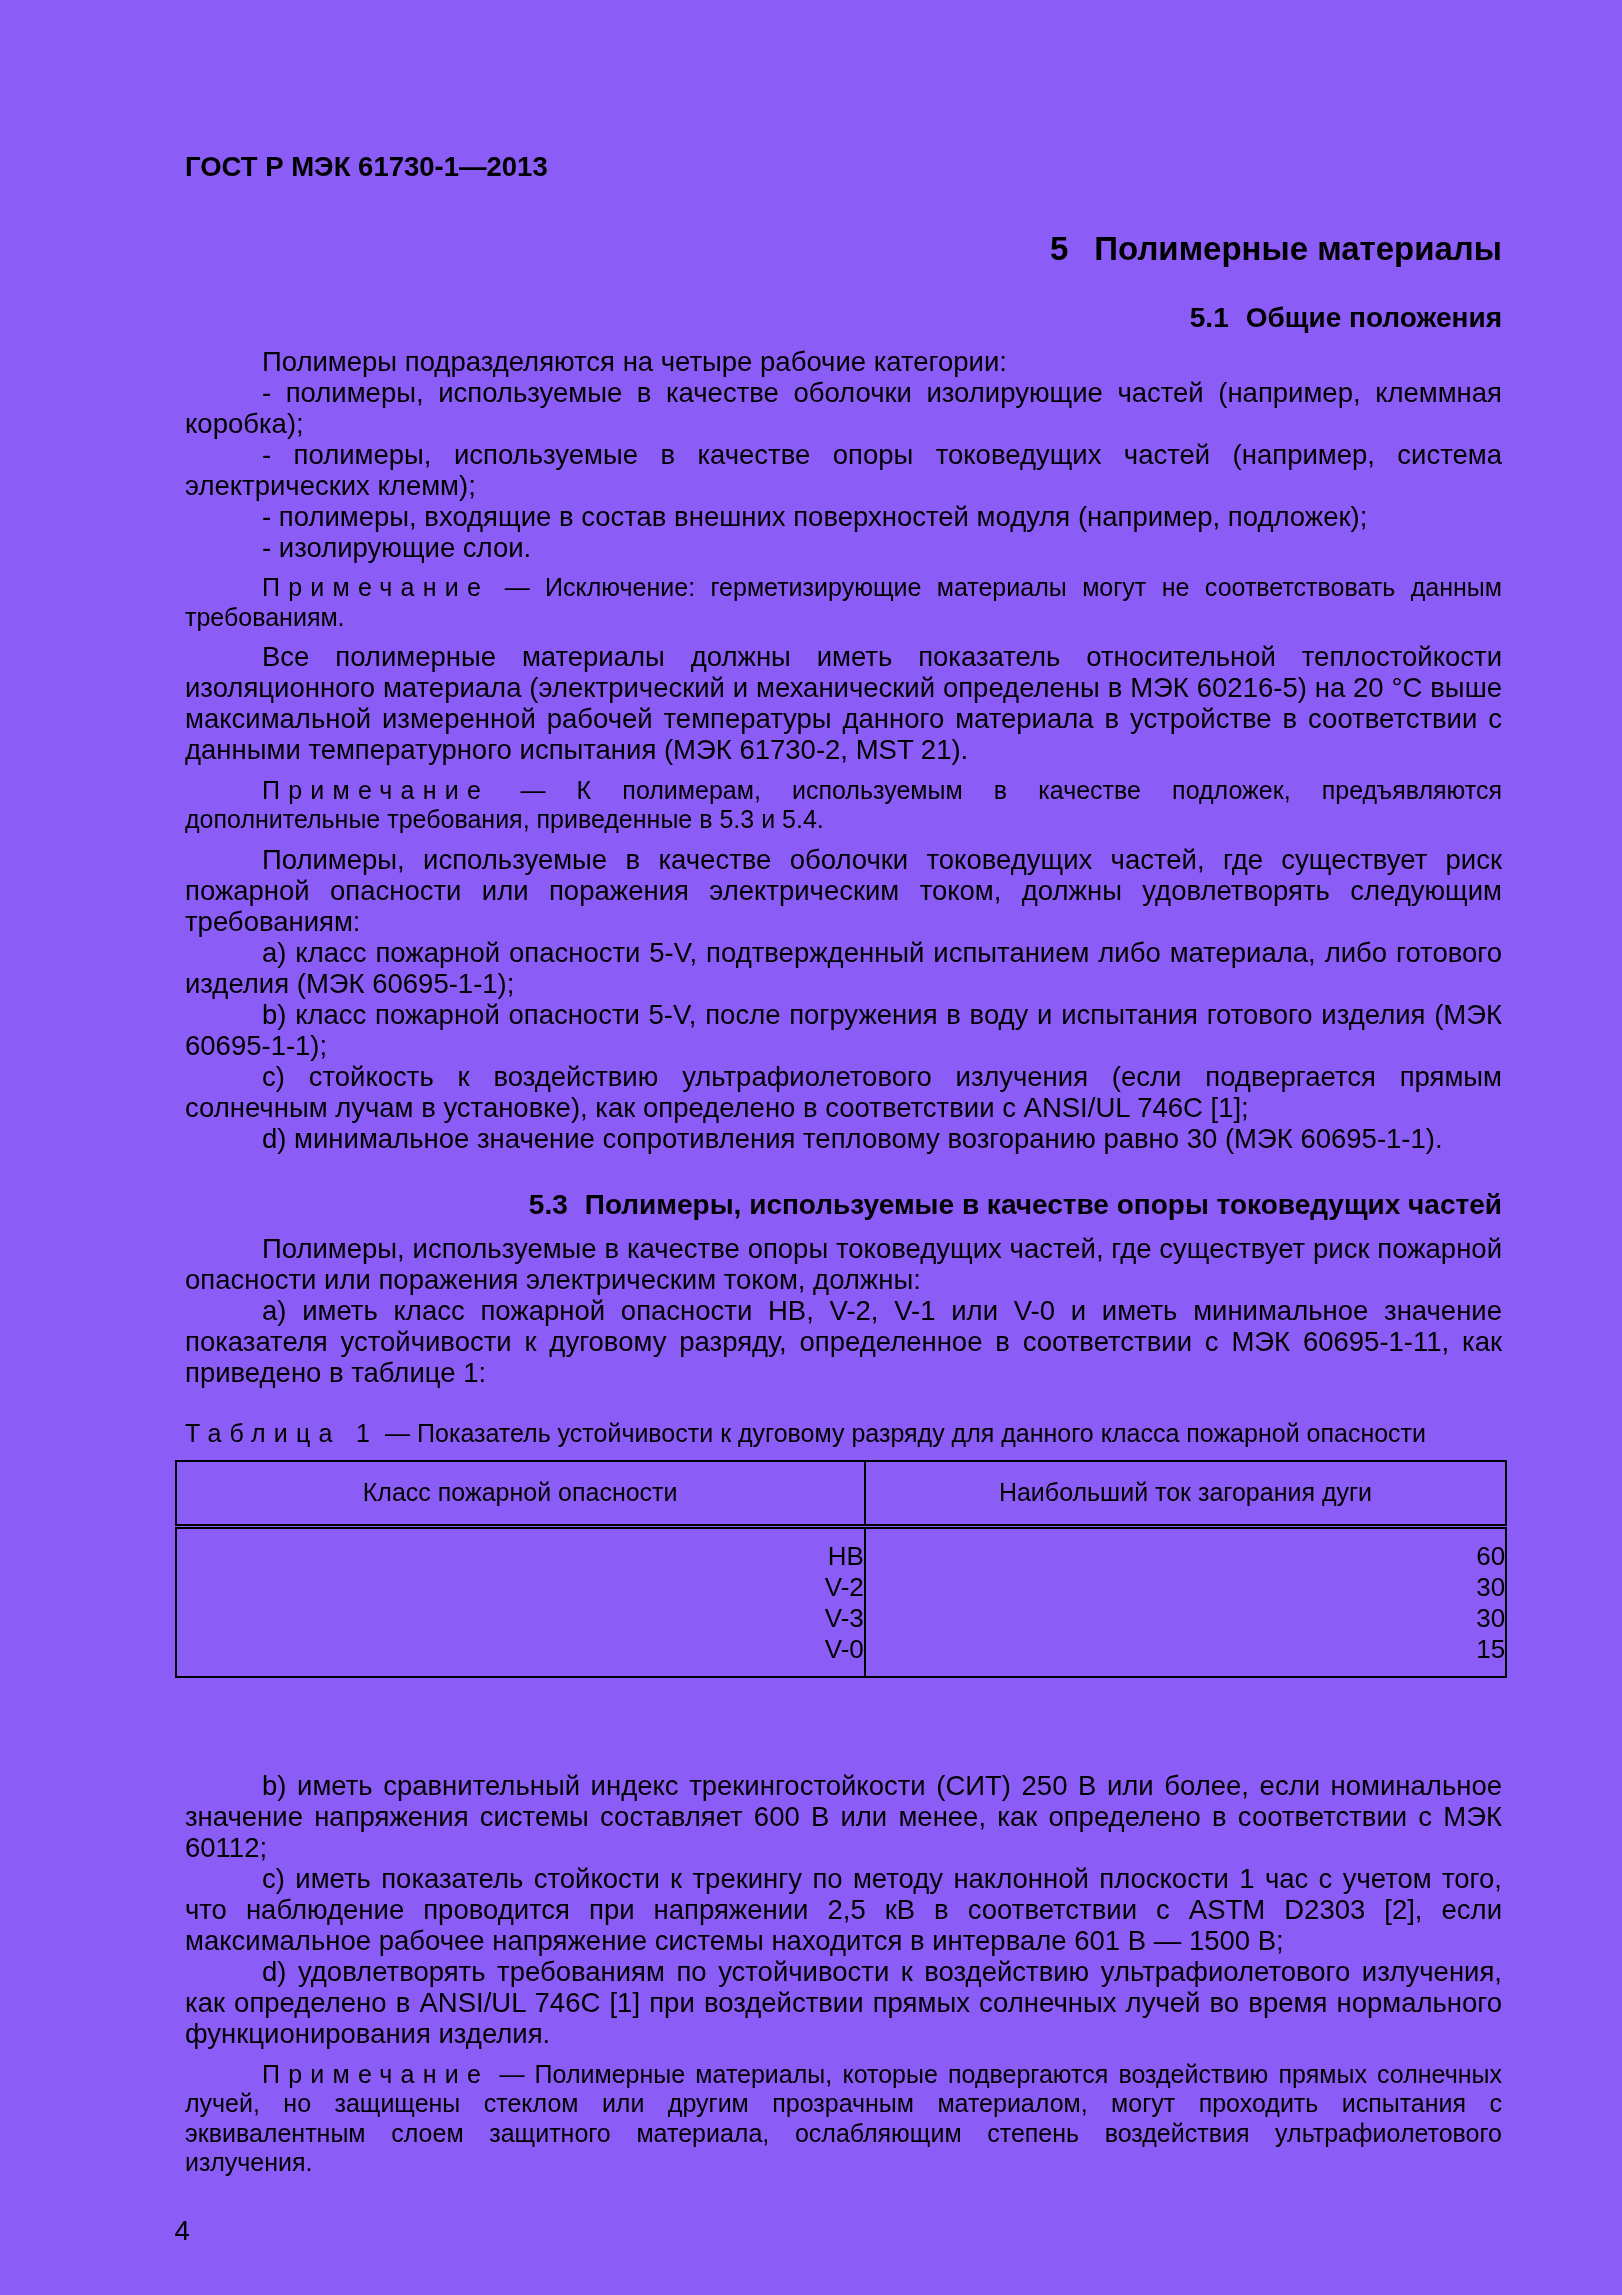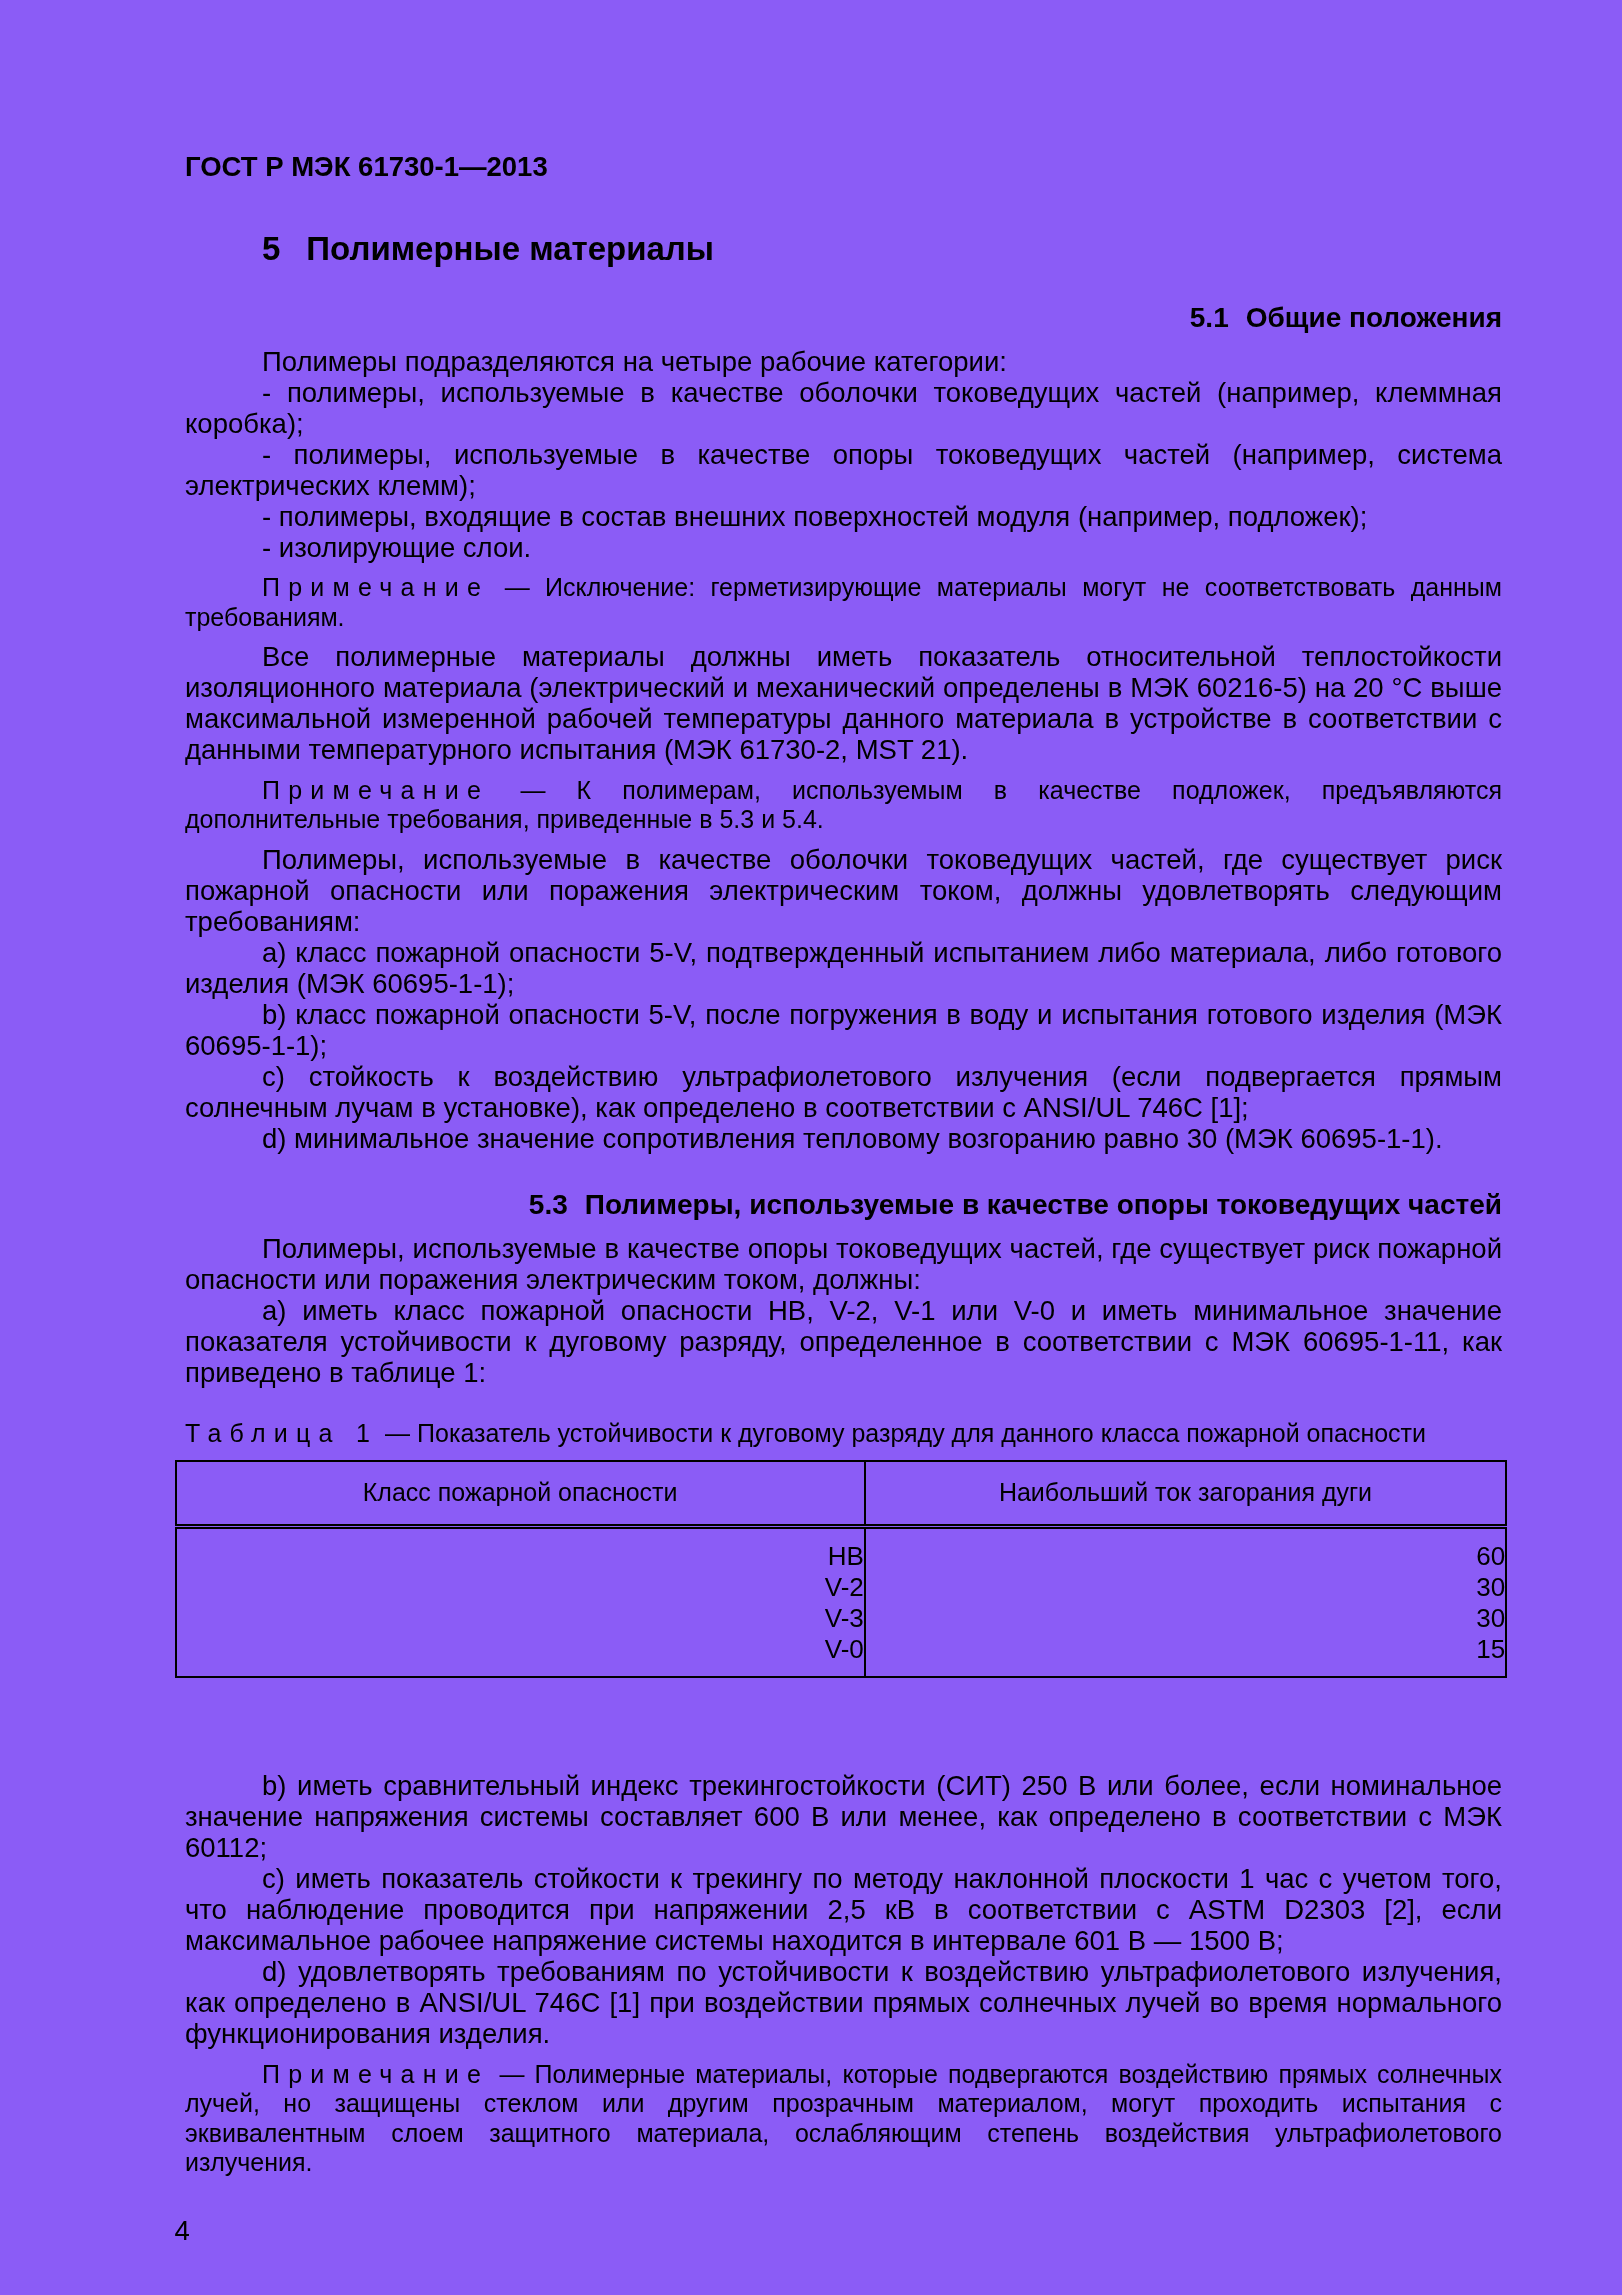--- a/index.html
+++ b/index.html
@@ -18,20 +18,21 @@
     font-size: 27.5px;
     font-weight: bold;
     line-height: 31px;
   }
   h1.sec {
     font-size: 33px;
     font-weight: bold;
     margin: 48px 0 0 0;
     padding-left: 77px;
     line-height: 37px;
+    text-align: right;
   }
   h1.sec .ht { margin-left: 26px; }
   h2.sub {
     font-size: 28px;
     font-weight: bold;
     margin: 34px 0 11.8px 0;
     padding-left: 77px;
     line-height: 33px;
     text-align: right;
   }
@@ -97,21 +98,21 @@
 
 <div class="page">
 
   <div class="doc-header">ГОСТ Р МЭК 61730-1—2013</div>
 
   <h1 class="sec"><span>5</span><span class="ht">Полимерные материалы</span></h1>
 
   <h2 class="sub"><span>5.1</span><span class="ht">Общие положения</span></h2>
 
   <p class="para">Полимеры подразделяются на четыре рабочие категории:</p>
-  <p class="para">- полимеры, используемые в качестве оболочки токоведущих частей (например, клеммная коробка);</p>
+  <p class="para">- полимеры, используемые в качестве оболочки изолирующие частей (например, клеммная коробка);</p>
   <p class="para">- полимеры, используемые в качестве опоры токоведущих частей (например, система электрических клемм);</p>
   <p class="para">- полимеры, входящие в состав внешних поверхностей модуля (например, подложек);</p>
   <p class="para">- изолирующие слои.</p>
 
   <p class="note"><span class="spaced">Примечание</span> <span>— Исключение: герметизирующие материалы могут не соответствовать данным требованиям.</span></p>
 
   <p class="para">Все полимерные материалы должны иметь показатель относительной теплостойкости изоляционного материала (электрический и механический определены в МЭК 60216-5) на 20 °С выше максимальной измеренной рабочей температуры данного материала в устройстве в соответствии с данными температурного испытания (МЭК 61730-2, MST 21).</p>
 
   <p class="note"><span class="spaced">Примечание</span> <span>— К полимерам, используемым в качестве подложек, предъявляются дополнительные требования, приведенные в 5.3 и 5.4.</span></p>
 

